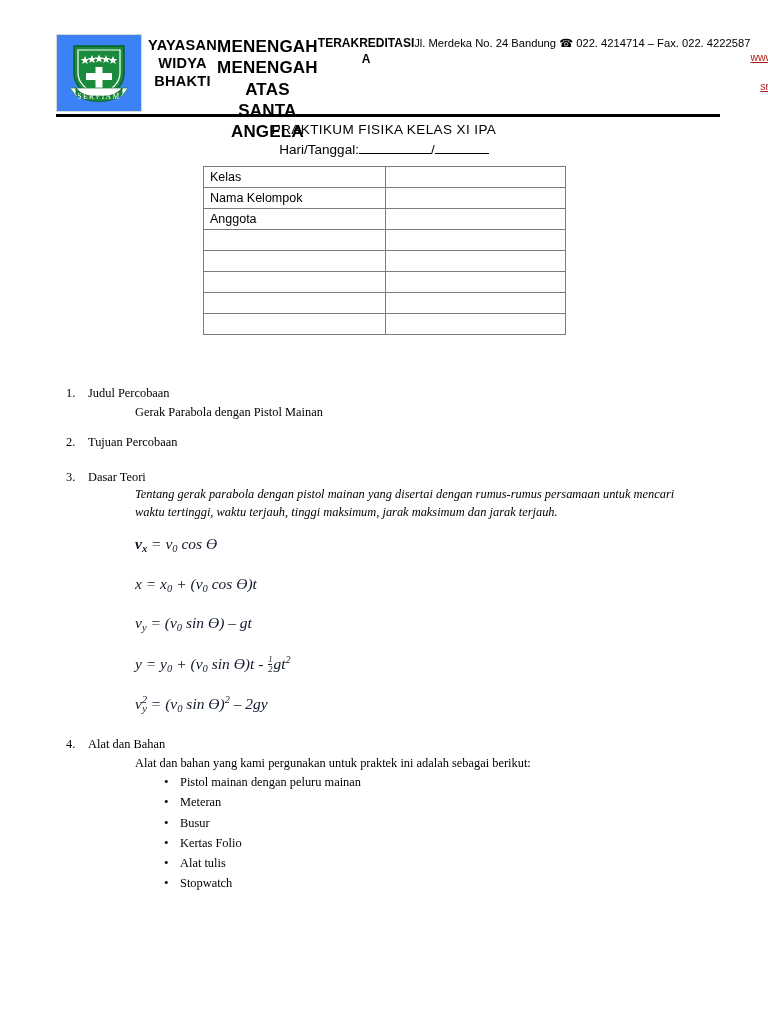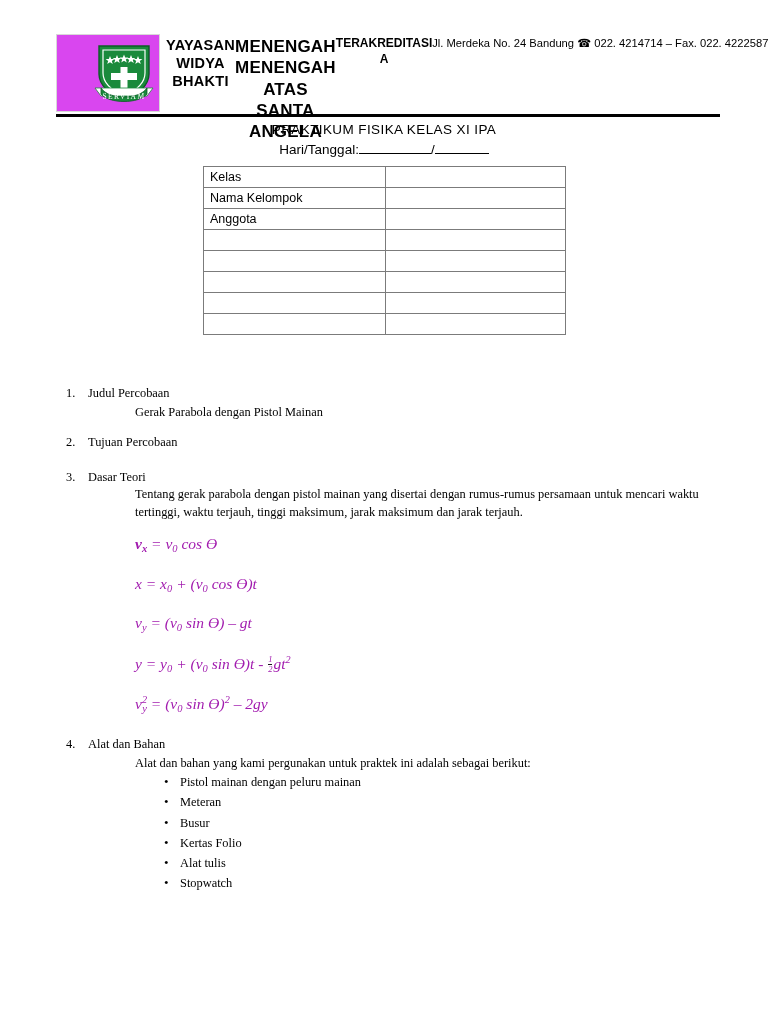--- a/index.html
+++ b/index.html
@@ -20,27 +20,27 @@
   .letterhead {
     position: absolute;
     left: 56px;
     top: 34px;
     width: 664px;
     height: 78px;
     display: flex;
     align-items: stretch;
   }
   .logo-box {
-    width: 104px;
+    width: 86px;
     border: 1px solid #d8d8d8;
     box-sizing: border-box;
     display: flex;
     align-items: center;
-    justify-content: flex-end;
-    background: #d946ef;
+    justify-content: center;
+    background: #3b82f6;
     flex: 0 0 auto;
   }
   .shield-svg { display:block; }
 
   .head-center {
     flex: 1 1 auto;
     text-align: center;
     padding: 0 6px;
     font-family: "Liberation Sans", "DejaVu Sans", sans-serif;
     display: flex;
@@ -182,20 +182,21 @@
   }
   .sec-indent {
     padding-left: 135px;
     line-height: 1.5;
   }
   .sec-para {
     padding-left: 135px;
     padding-right: 62px;
     line-height: 1.45;
     text-align: left;
+    font-style: italic;
   }
   ul.bullets {
     list-style: none;
     margin: 0;
     padding: 0;
   }
   ul.bullets li {
     position: relative;
     padding-left: 180px;
     line-height: 1.62;
@@ -214,21 +215,21 @@
   
   .formulas {
     padding-left: 135px;
     padding-top: 14px;
   }
   .formula {
     font-style: italic;
     font-size: 15.5px;
     line-height: 1.0;
     margin-bottom: 21px;
-    color: #a21caf;
+    color: #0f172a;
     white-space: nowrap;
   }
   .formula .bld { font-weight: bold; }
   .formula sub {
     font-size: 0.68em;
     vertical-align: -0.28em;
   }
   .formula sup {
     font-size: 0.66em;
     vertical-align: 0.55em;

